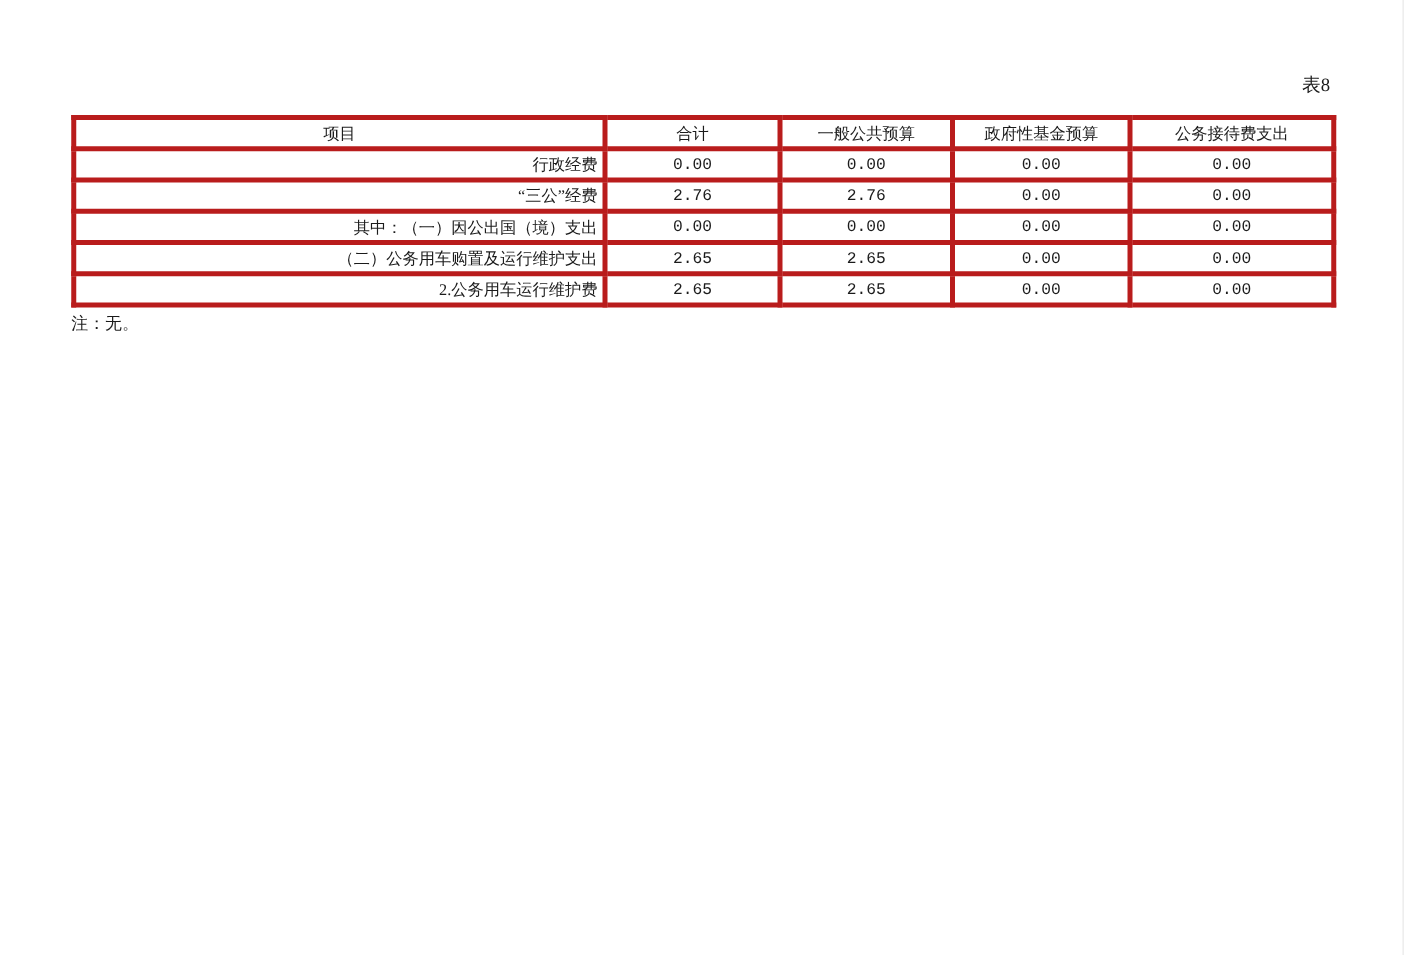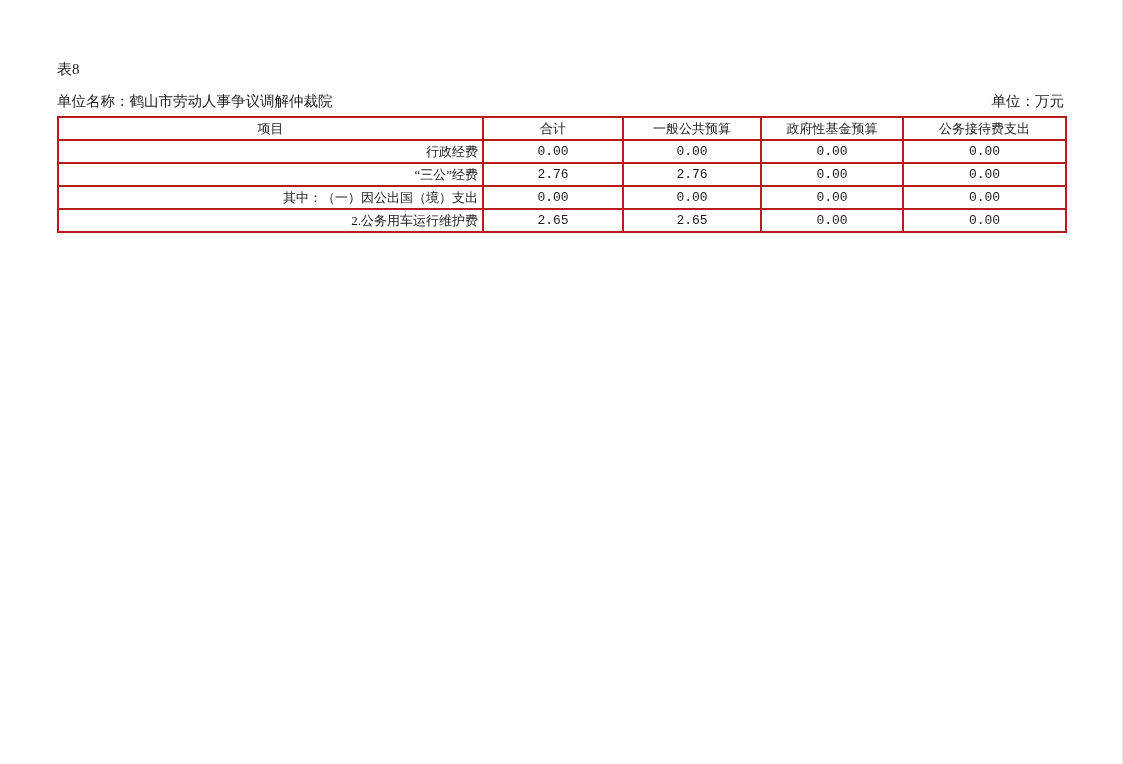--- a/index.html
+++ b/index.html
@@ -15,20 +15,21 @@
     color: #1b1b1b;
     box-sizing: border-box;
     border-right: 1px solid #e9e9e9;
     overflow: hidden;
   }
   .page {
     box-sizing: border-box;
     padding: 60px 58px 0 57px;
   }
   .table-label {
+    text-align: right;
     font-size: 15px;
     line-height: 18px;
     margin-bottom: 14px;
   }
   .title {
     text-align: center;
     font-size: 17.5px;
     font-weight: bold;
     letter-spacing: 0.5px;
     margin: 0 0 24px 0;
@@ -41,21 +42,21 @@
     margin-bottom: 5px;
   }
   table.budget-table {
     border-collapse: collapse;
     table-layout: fixed;
     width: 1008px;
     font-size: 13px;
   }
   .budget-table th,
   .budget-table td {
-    border: 2px solid #b91c1c;
+    border: 4px solid #b91c1c;
     height: 21px;
     padding: 0 4px;
     white-space: nowrap;
     overflow: hidden;
     font-weight: normal;
   }
   .budget-table th {
     text-align: center;
   }
   .budget-table td.item-cell {
@@ -71,24 +72,20 @@
   }
 </style>
 </head>
 <body>
 
 <div class="page">
 
   <div class="table-label">表8</div>
 
 
-  <div class="meta-row">
-    <span><span>单位名称：</span><span>鹤山市劳动人事争议调解仲裁院</span></span>
-    <span>单位：万元</span>
-  </div>
 
   <table class="budget-table">
     <colgroup>
       <col style="width:425px">
       <col style="width:140px">
       <col style="width:138px">
       <col style="width:142px">
       <col style="width:163px">
     </colgroup>
     <thead>
@@ -116,23 +113,31 @@
           <td class="value-cell">0.00</td>
         </tr>
         <tr>
           <td class="item-cell" style="padding-left: 36px;">其中：（一）因公出国（境）支出</td>
           <td class="value-cell">0.00</td>
           <td class="value-cell">0.00</td>
           <td class="value-cell">0.00</td>
           <td class="value-cell">0.00</td>
         </tr>
         <tr>
+          <td class="item-cell" style="padding-left: 78px;">（二）公务用车购置及运行维护支出</td>
+          <td class="value-cell">2.65</td>
+          <td class="value-cell">2.65</td>
+          <td class="value-cell">0.00</td>
+          <td class="value-cell">0.00</td>
+        </tr>
+        <tr>
           <td class="item-cell" style="padding-left: 114px;">2.公务用车运行维护费</td>
           <td class="value-cell">2.65</td>
           <td class="value-cell">2.65</td>
           <td class="value-cell">0.00</td>
           <td class="value-cell">0.00</td>
         </tr>
       </tbody>
   </table>
 
+  <div class="note">注：无。</div>
 
 </div>
 
 </body></html>

